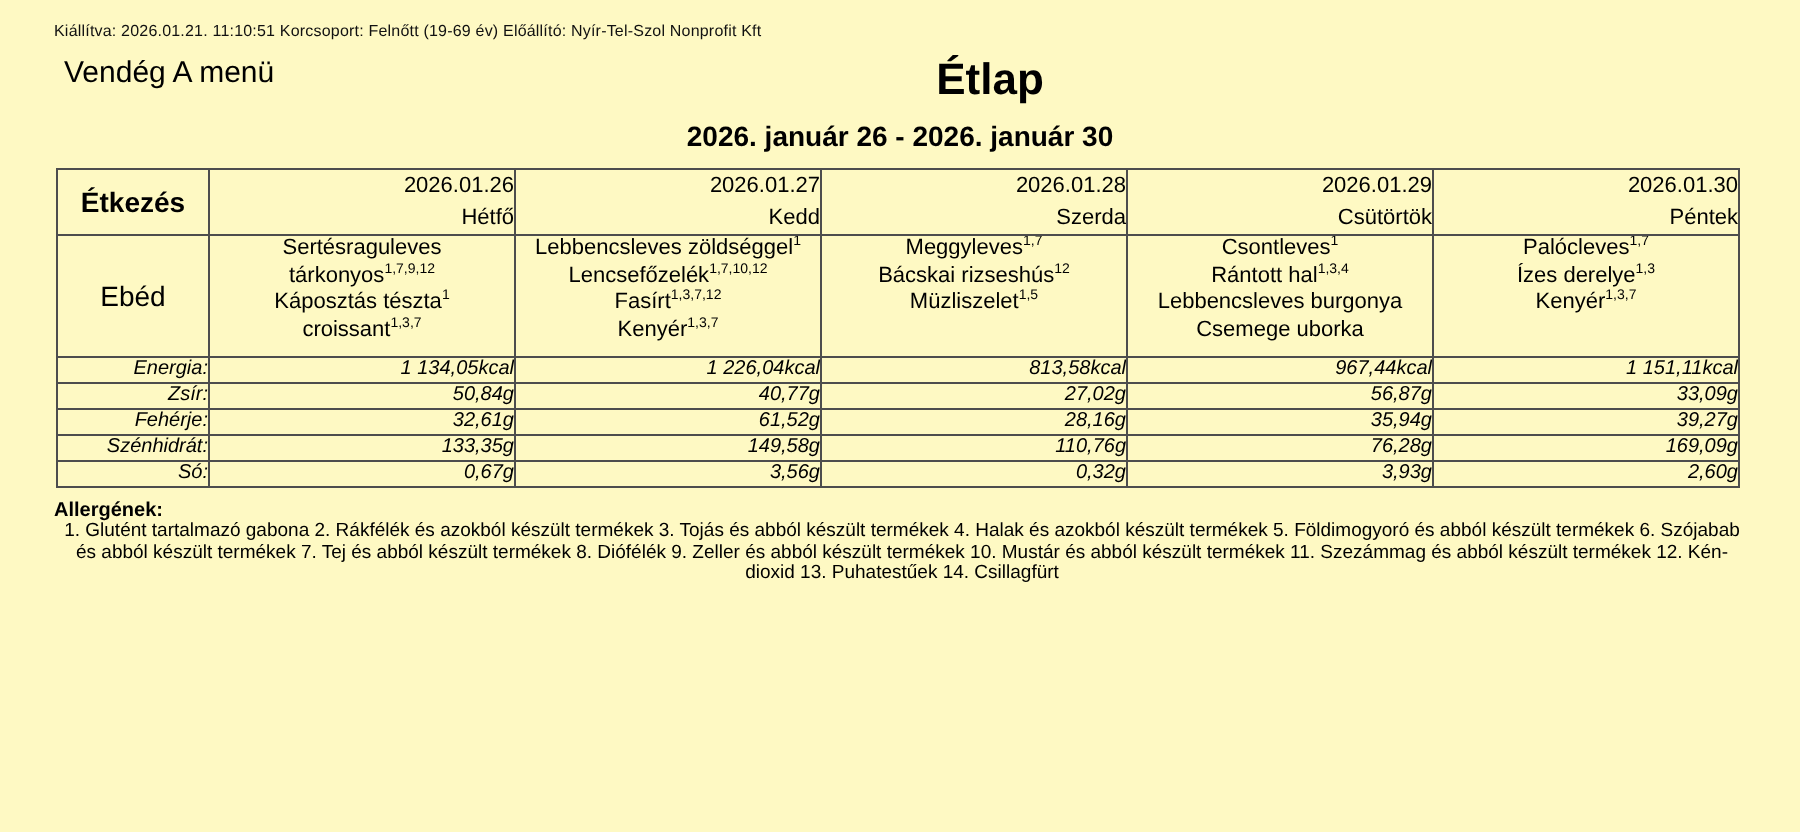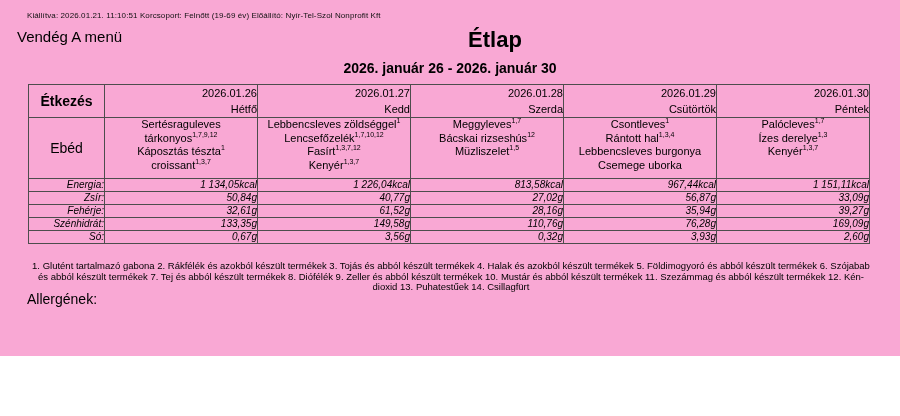--- a/index.html
+++ b/index.html
@@ -1,35 +1,35 @@
 <!DOCTYPE html>
 <html><head>
 <meta charset="utf-8">
 <style>
   html, body { margin: 0; padding: 0; background: #ffffff; }
   .page {
     position: relative;
     width: 900px;
-    height: 356px;
-    background: #f9a8d4;
+    height: 416px;
+    background: #fef9c3;
     color: #000000;
     font-family: "Liberation Sans", sans-serif;
     overflow: hidden;
   }
   .meta-line {
     position: absolute;
     left: 27px;
     top: 11px;
     font-size: 8px;
     letter-spacing: 0.1px;
     color: #111;
   }
   .menu-name {
     position: absolute;
-    left: 17px;
+    left: 32px;
     top: 28px;
     font-size: 15px;
     color: #000;
   }
   .page-title {
     position: absolute;
     left: 0;
     top: 27px;
     width: 100%;
     text-align: center;
@@ -101,23 +101,22 @@
     padding-right: 4px;
     height: 12px;
     line-height: 12px;
     white-space: nowrap;
     font-style: italic;
   }
   .allergens-heading {
     position: absolute;
     left: 27px;
     top: 250px;
-    font-size: 14px;
-    font-weight: normal;
-    margin-top: 41px;
+    font-size: 10px;
+    font-weight: bold;
   }
   .allergens-text {
     position: absolute;
     left: 27px;
     top: 261px;
     width: 848px;
     font-size: 9.5px;
     line-height: 10.5px;
     color: #000;
     text-align: center;

